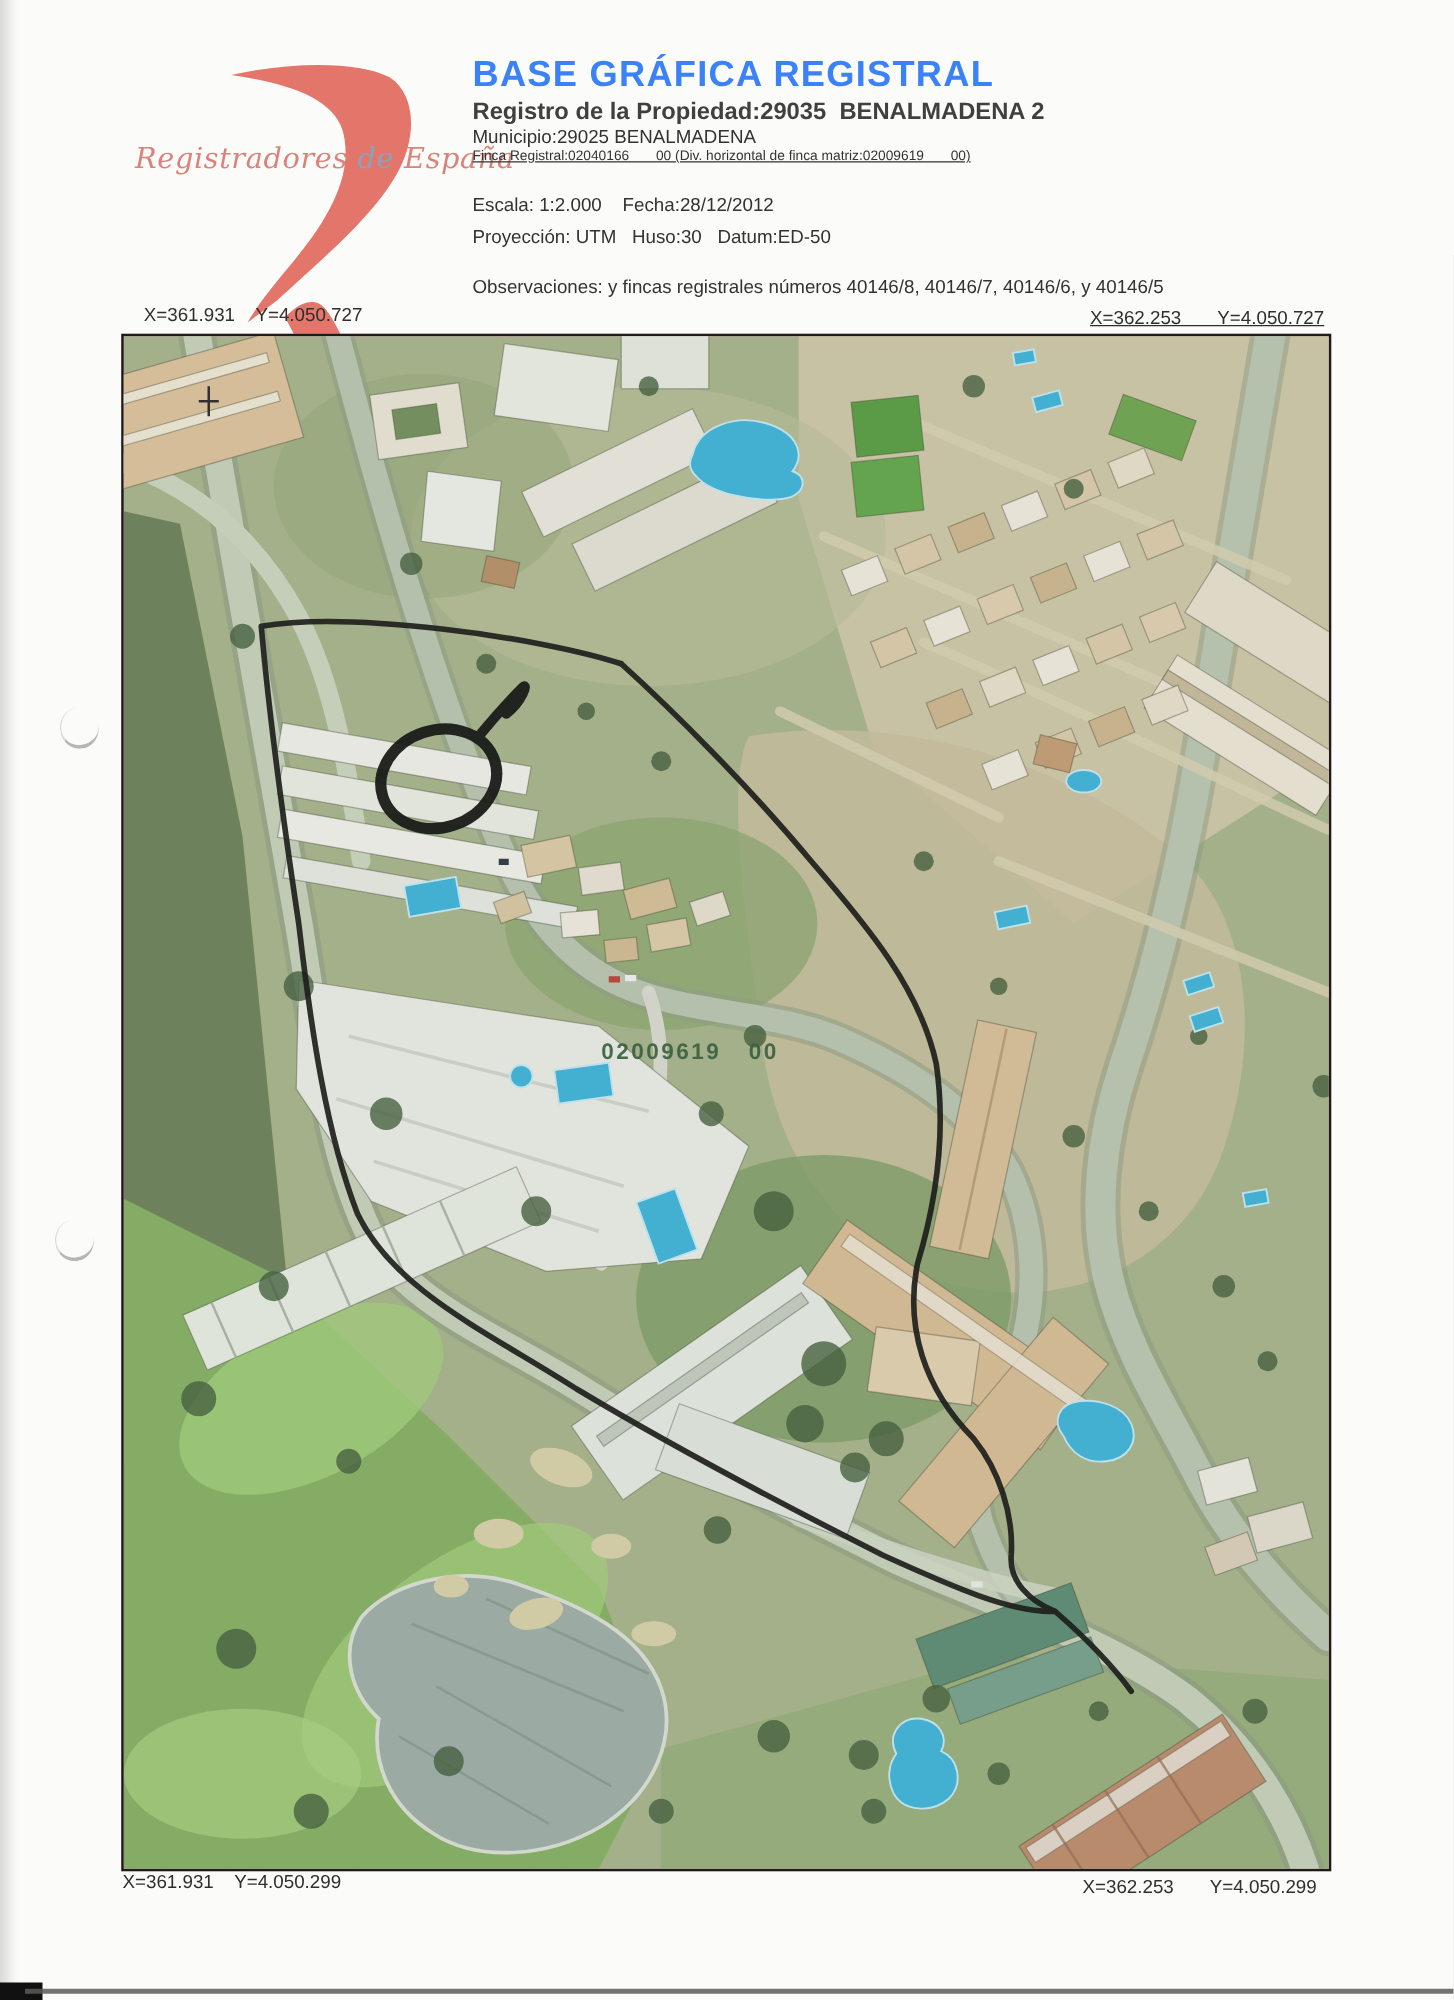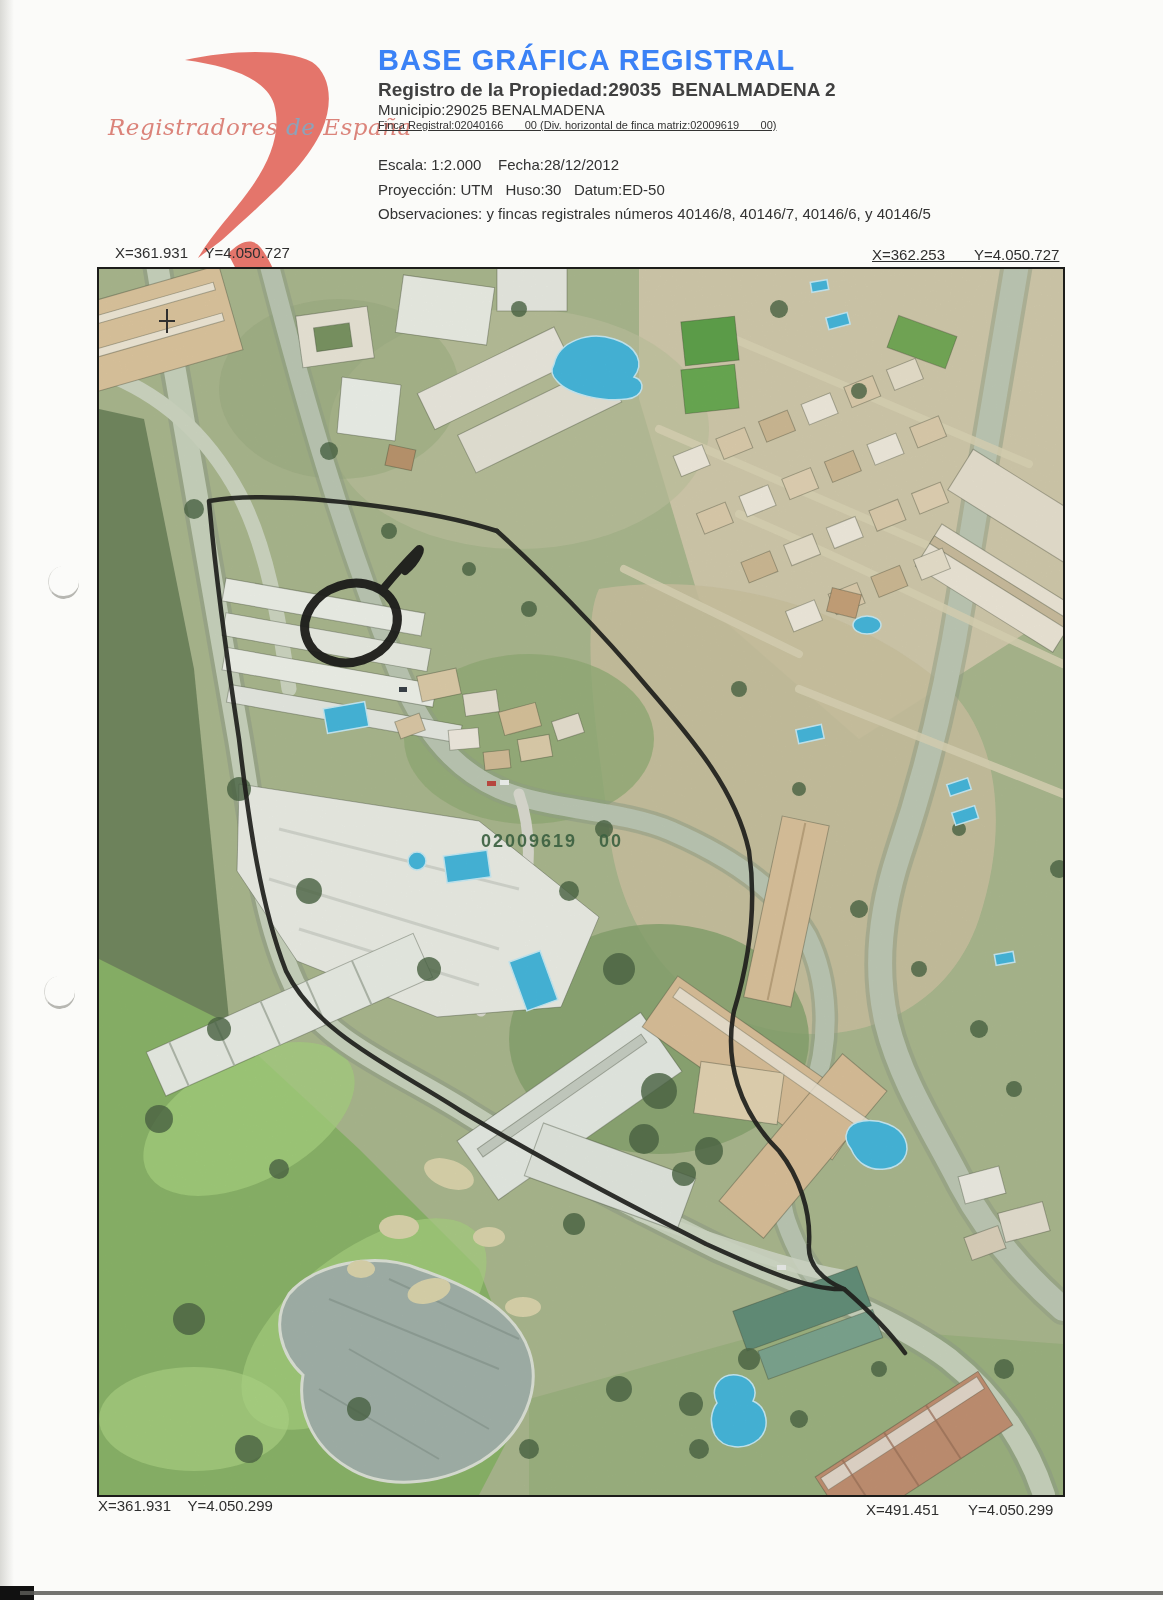--- a/index.html
+++ b/index.html
@@ -15,21 +15,21 @@
   #logo-script .p1,#logo-script .p3{color:#db837a;}
   #logo-script .p2{color:#8ba3ba;}
   
   .hline{position:absolute;left:378px;}
   #title{top:44px;font-size:29px;font-weight:bold;letter-spacing:1px;color:#3b82f6;}
   #registro{top:79px;font-size:19px;font-weight:bold;color:#404040;}
   #municipio{top:101px;font-size:15px;}
   #finca{top:119px;font-size:11px;text-decoration:underline;}
   #escala{top:156px;font-size:15px;}
   #proyeccion{top:181px;font-size:15px;}
-  #observaciones{top:205px;font-size:15px;}
+  #observaciones{top:221px;font-size:15px;}
   
   .coord{position:absolute;font-size:15px;color:#2f2f2f;}
   #coord-tl{left:115px;top:244px;}
   #coord-tr{left:872px;top:246px;text-decoration:underline;}
   #coord-bl{left:98px;top:1497px;}
   #coord-br{left:866px;top:1501px;}
   
   #map-frame{position:absolute;left:97px;top:267px;width:964px;height:1226px;
     border:2px solid #1c1c1a;background:#f9a8d4;}
   #map-frame svg{display:block;width:100%;height:100%;filter:saturate(.92);}
@@ -64,21 +64,21 @@
   <div id="registro" class="hline pre">Registro de la Propiedad:29035  BENALMADENA 2</div>
   <div id="municipio" class="hline pre">Municipio:29025 BENALMADENA</div>
   <div id="finca" class="hline pre">Finca Registral:02040166       00 (Div. horizontal de finca matriz:02009619       00)</div>
   <div id="escala" class="hline pre">Escala: 1:2.000    Fecha:28/12/2012</div>
   <div id="proyeccion" class="hline pre">Proyección: UTM   Huso:30   Datum:ED-50</div>
   <div id="observaciones" class="hline pre">Observaciones: y fincas registrales números 40146/8, 40146/7, 40146/6, y 40146/5</div>
 
   <div id="coord-tl" class="coord pre">X=361.931    Y=4.050.727</div>
   <div id="coord-tr" class="coord pre">X=362.253       Y=4.050.727</div>
   <div id="coord-bl" class="coord pre">X=361.931    Y=4.050.299</div>
-  <div id="coord-br" class="coord pre">X=491.451       Y=4.050.299</div>
+  <div id="coord-br" class="coord pre">X=362.253       Y=4.050.299</div>
 
   <div id="map-frame">
     <svg viewBox="0 0 964 1226" preserveAspectRatio="none">
       <defs>
         <filter id="grain">
             <feTurbulence type="fractalNoise" baseFrequency="0.8" numOctaves="2"></feTurbulence>
           <feColorMatrix type="matrix" values="0 0 0 0 0.1 0 0 0 0 0.12 0 0 0 0 0.08 0.9 0.9 0.9 0 0"></feColorMatrix>
           </filter>
       </defs>
 

